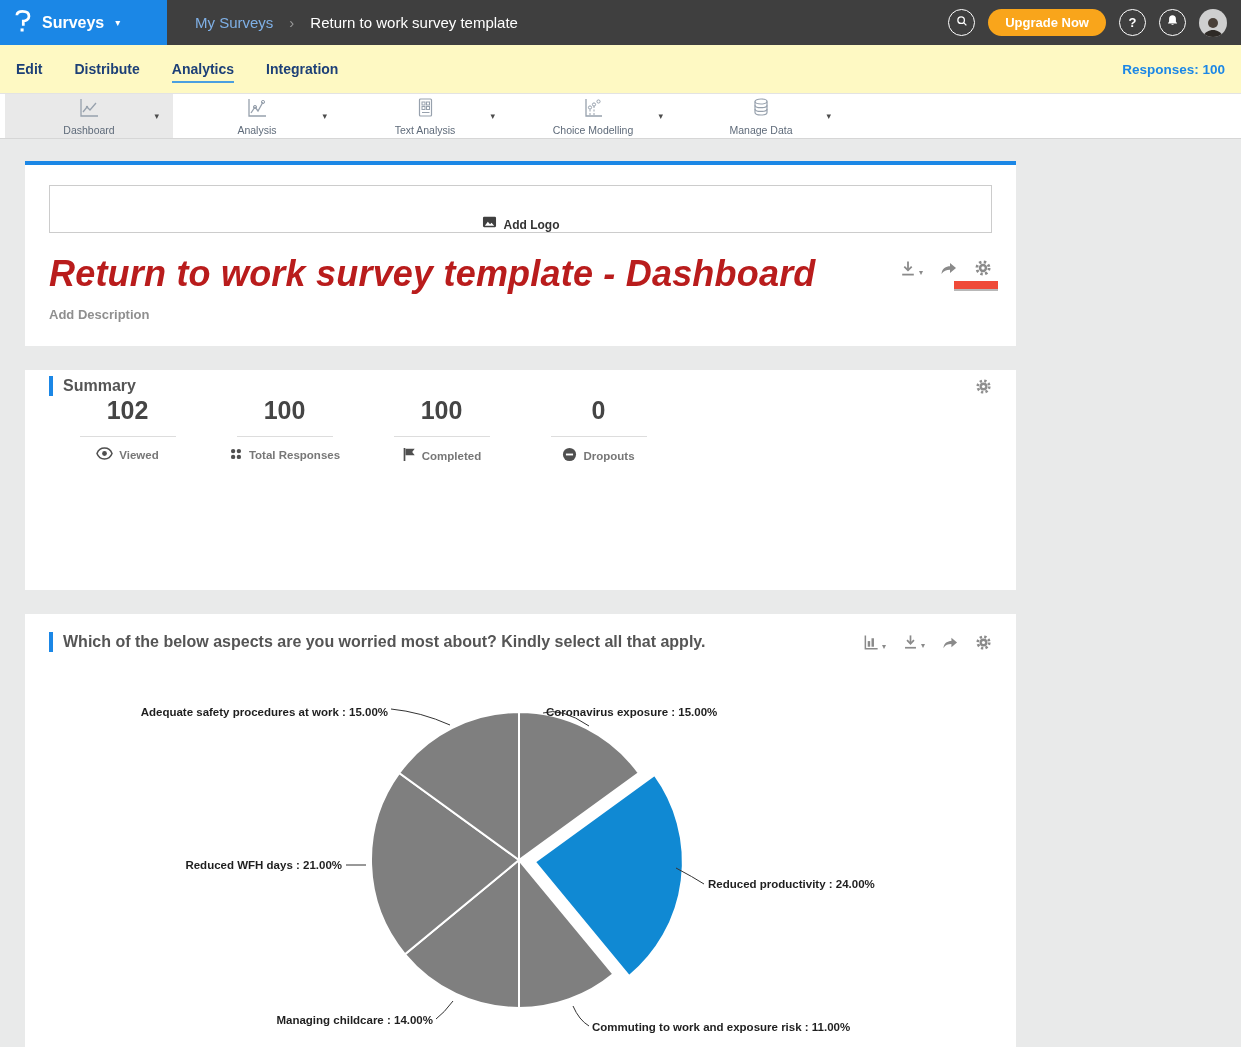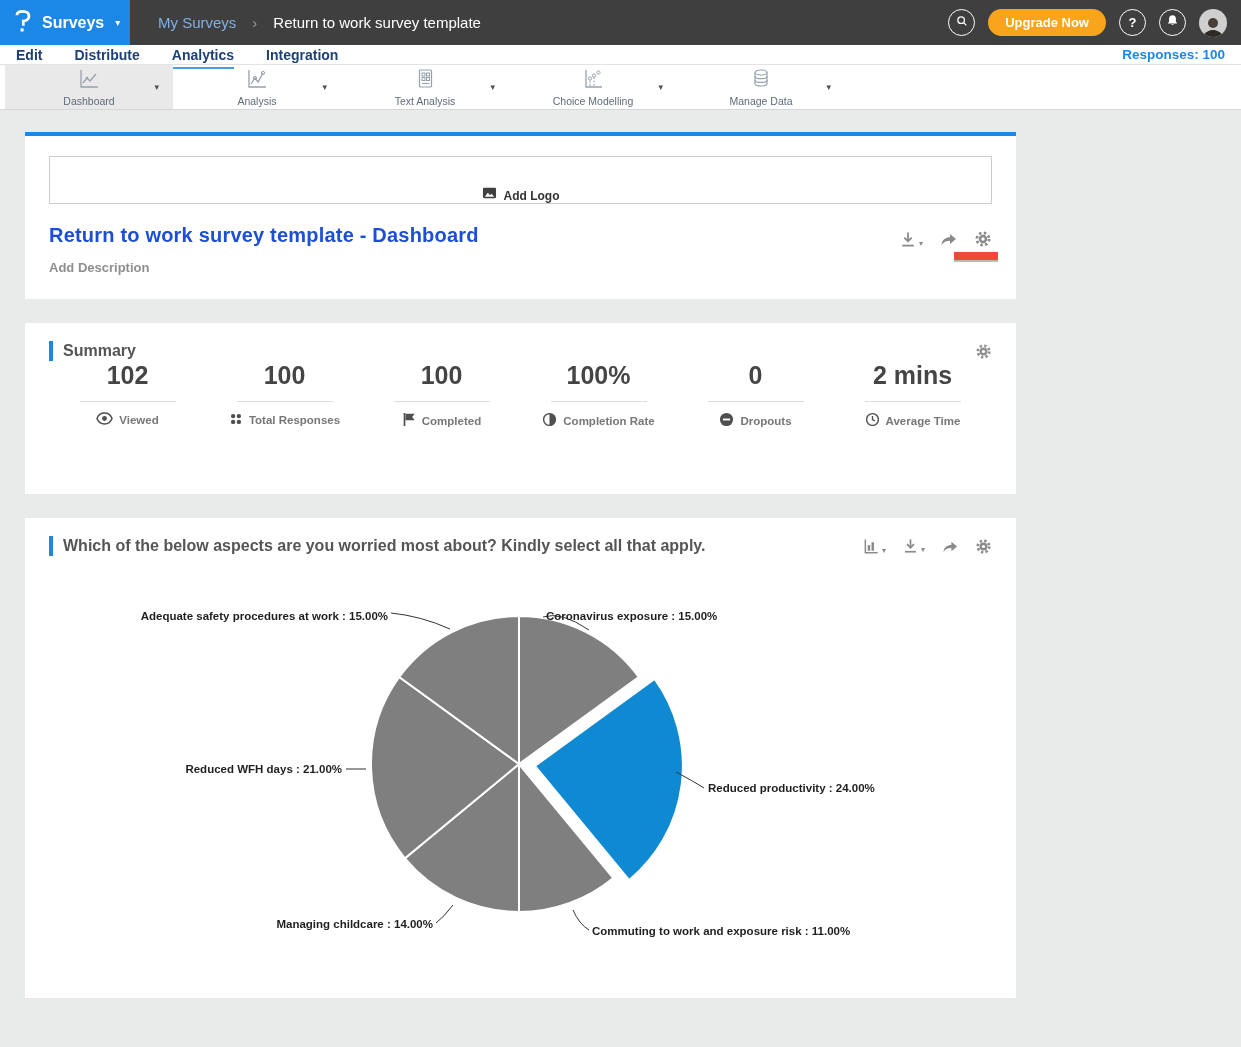--- a/index.html
+++ b/index.html
@@ -1,39 +1,39 @@
 <!DOCTYPE html>
 <html><head>
 <meta charset="utf-8">
 <style>
   * { margin:0; padding:0; box-sizing:border-box; }
   html,body { width:1241px; height:1047px; overflow:hidden; background:#E9EAEA;
     font-family:"Liberation Sans", sans-serif; }
 
   
   .topbar { height:45px; background:#3F3F3F; display:flex; align-items:center; }
-  .logo-block { width:130px; height:45px; background:#1B87E6; display:flex;
+  .logo-block { width:167px; height:45px; background:#1B87E6; display:flex;
     align-items:center; gap:9px; padding:0 12px; flex-shrink:0; cursor:pointer; }
   .logo-block .product { color:#fff; font-size:16px; font-weight:600; }
   .logo-block .caret { color:#fff; font-size:10px; margin-left:2px; }
   .crumbs { display:flex; align-items:center; gap:16px; margin-left:28px; flex:1; }
   .crumb-parent { color:#7FB0E6; font-size:15px; cursor:pointer; }
   .crumb-sep { color:#9a9a9a; font-size:15px; }
   .crumb-title { color:#fff; font-size:15px; }
   .topbar-right { display:flex; align-items:flex-start; gap:13px; padding-right:14px; }
   .circ-btn { width:27px; height:27px; border-radius:50%; border:1.5px solid #fff;
     display:flex; align-items:center; justify-content:center; cursor:pointer;
     color:#fff; font-size:13px; font-weight:700; background:transparent; }
   .upgrade-btn { background:#F9A51B; color:#fff; font-size:13px; font-weight:700;
     border:none; border-radius:14px; padding:6px 17px; cursor:pointer; }
   .avatar { width:28px; height:28px; border-radius:50%; background:#cfcfcf;
     overflow:hidden; display:flex; align-items:flex-end; justify-content:center; cursor:pointer; }
 
   
-  .navrow { height:20px; background:#ffffff; display:flex; align-items:center;
+  .navrow { height:49px; background:#fef9c3; display:flex; align-items:center;
     padding:0 16px; border-bottom:1px solid #e3e3e3; }
   .navrow .tabs { display:flex; gap:32px; }
   .nav-tab { color:#1D4077; font-size:14px; font-weight:600; cursor:pointer;
     padding:6px 0 4px; }
   .nav-tab.active { border-bottom:2px solid #4A9FE0; }
   .responses { margin-left:auto; color:#1B87E6; font-size:13.5px; font-weight:600; cursor:pointer; }
 
   
   .toolbar { height:45px; background:#fff; border-bottom:1px solid #d6d6d6;
     display:flex; align-items:stretch; padding-left:5px; }
@@ -57,37 +57,37 @@
 
   .main { flex:1; padding:0 25px; overflow:hidden; }
   .card { background:#fff; width:991px; }
 
   
   .title-card { margin-top:22px; border-top:4px solid #1B87E6; padding:20px 24px 24px; }
   .add-logo-box { border:1px solid #ccc; height:48px; display:flex; align-items:flex-end;
     justify-content:center; gap:7px; cursor:pointer; }
   .add-logo-box span { font-size:12px; font-weight:600; color:#333; }
   .title-row { display:flex; align-items:flex-start; margin-top:20px; }
-  .page-title { color:#1d4ed8; font-size:20px; font-weight:600; letter-spacing:.2px; }
+  .page-title { color:#b91c1c; font-size:36px; font-weight:600; letter-spacing:.2px;font-style:italic; }
   .icon-row { margin-left:auto; display:flex; align-items:center; gap:16px;
     position:relative; padding-top:6px; }
   .gray-ic { color:#8a8a8a; cursor:pointer; display:flex; align-items:flex-end; }
   .mini-caret { font-size:8px; color:#8a8a8a; margin-left:2px; cursor:pointer; }
   .red-bar { position:absolute; right:-6px; top:28px; width:44px; height:8px;
     background:#EF4A38; box-shadow:0 2px 0 rgba(0,0,0,.28); }
   .add-desc { margin-top:12px; color:#8f8f8f; font-size:13px; font-weight:600; cursor:pointer; }
 
   
   .card-head { display:flex; align-items:center; }
   .accent { width:4px; height:20px; background:#1B87E6; margin-right:10px; flex-shrink:0; }
   .head-text { color:#555; font-size:16px; font-weight:600; }
   .head-icons { margin-left:auto; display:flex; align-items:center; gap:16px; }
 
   
-  .summary-card { margin-top:24px; padding:18px 24px 0; height:171px; }
+  .summary-card { margin-top:24px; padding:6px 24px 0; height:220px; }
   .stats { display:flex; }
   .stat { width:157px; text-align:center; }
   .stat-value { font-size:25px; font-weight:700; color:#454545; }
   .stat-line { border-top:1px solid #ddd; width:96px; margin:11px auto 10px; }
   .stat-label { display:flex; align-items:center; justify-content:center; gap:6px;
     color:#777; font-size:11.5px; font-weight:600; }
 
   
   .question-card { margin-top:24px; padding:18px 24px 24px; }
   .chart-wrap { margin-top:22px; }
@@ -322,56 +322,30 @@
             <span>
               <svg width="14" height="15" viewBox="0 0 14 15">
                 <path d="M2.5 1v13" stroke="#4f4f4f" stroke-width="1.7"></path>
                 <path d="M3.5 1.8h9.2L10.2 5l2.5 3.2H3.5z" fill="#4f4f4f"></path>
               </svg>
             </span>
             <span>Completed</span>
           </div>
         </div>
         <div class="stat">
-          <div class="stat-value">100%</div>
-          <div class="stat-line"></div>
-          <div class="stat-label">
-            <span>
-              <svg width="15" height="15" viewBox="0 0 16 16">
-                <circle cx="8" cy="8" r="6.3" fill="none" stroke="#4f4f4f" stroke-width="1.5"></circle>
-                <path d="M8 1.7 A6.3 6.3 0 0 1 8 14.3 Z" fill="#4f4f4f"></path>
-              </svg>
-            </span>
-            <span>Completion Rate</span>
-          </div>
-        </div>
-        <div class="stat">
           <div class="stat-value">0</div>
           <div class="stat-line"></div>
           <div class="stat-label">
             <span>
               <svg width="15" height="15" viewBox="0 0 16 16">
                 <circle cx="8" cy="8" r="7" fill="#4f4f4f"></circle>
                 <rect x="4.2" y="7" width="7.6" height="2" fill="#fff"></rect>
               </svg>
             </span>
             <span>Dropouts</span>
-          </div>
-        </div>
-        <div class="stat">
-          <div class="stat-value">2 mins</div>
-          <div class="stat-line"></div>
-          <div class="stat-label">
-            <span>
-              <svg width="15" height="15" viewBox="0 0 16 16">
-                <circle cx="8" cy="8" r="6.3" fill="none" stroke="#4f4f4f" stroke-width="1.5"></circle>
-                <path d="M8 4.3V8l2.6 1.6" fill="none" stroke="#4f4f4f" stroke-width="1.5"></path>
-              </svg>
-            </span>
-            <span>Average Time</span>
           </div>
         </div>
       </div>
     </div>
 
     <div class="card question-card">
       <div class="card-head">
         <span class="accent"></span>
         <span class="head-text">Which of the below aspects are you worried most about? Kindly select all that apply.</span>
         <div class="head-icons">

